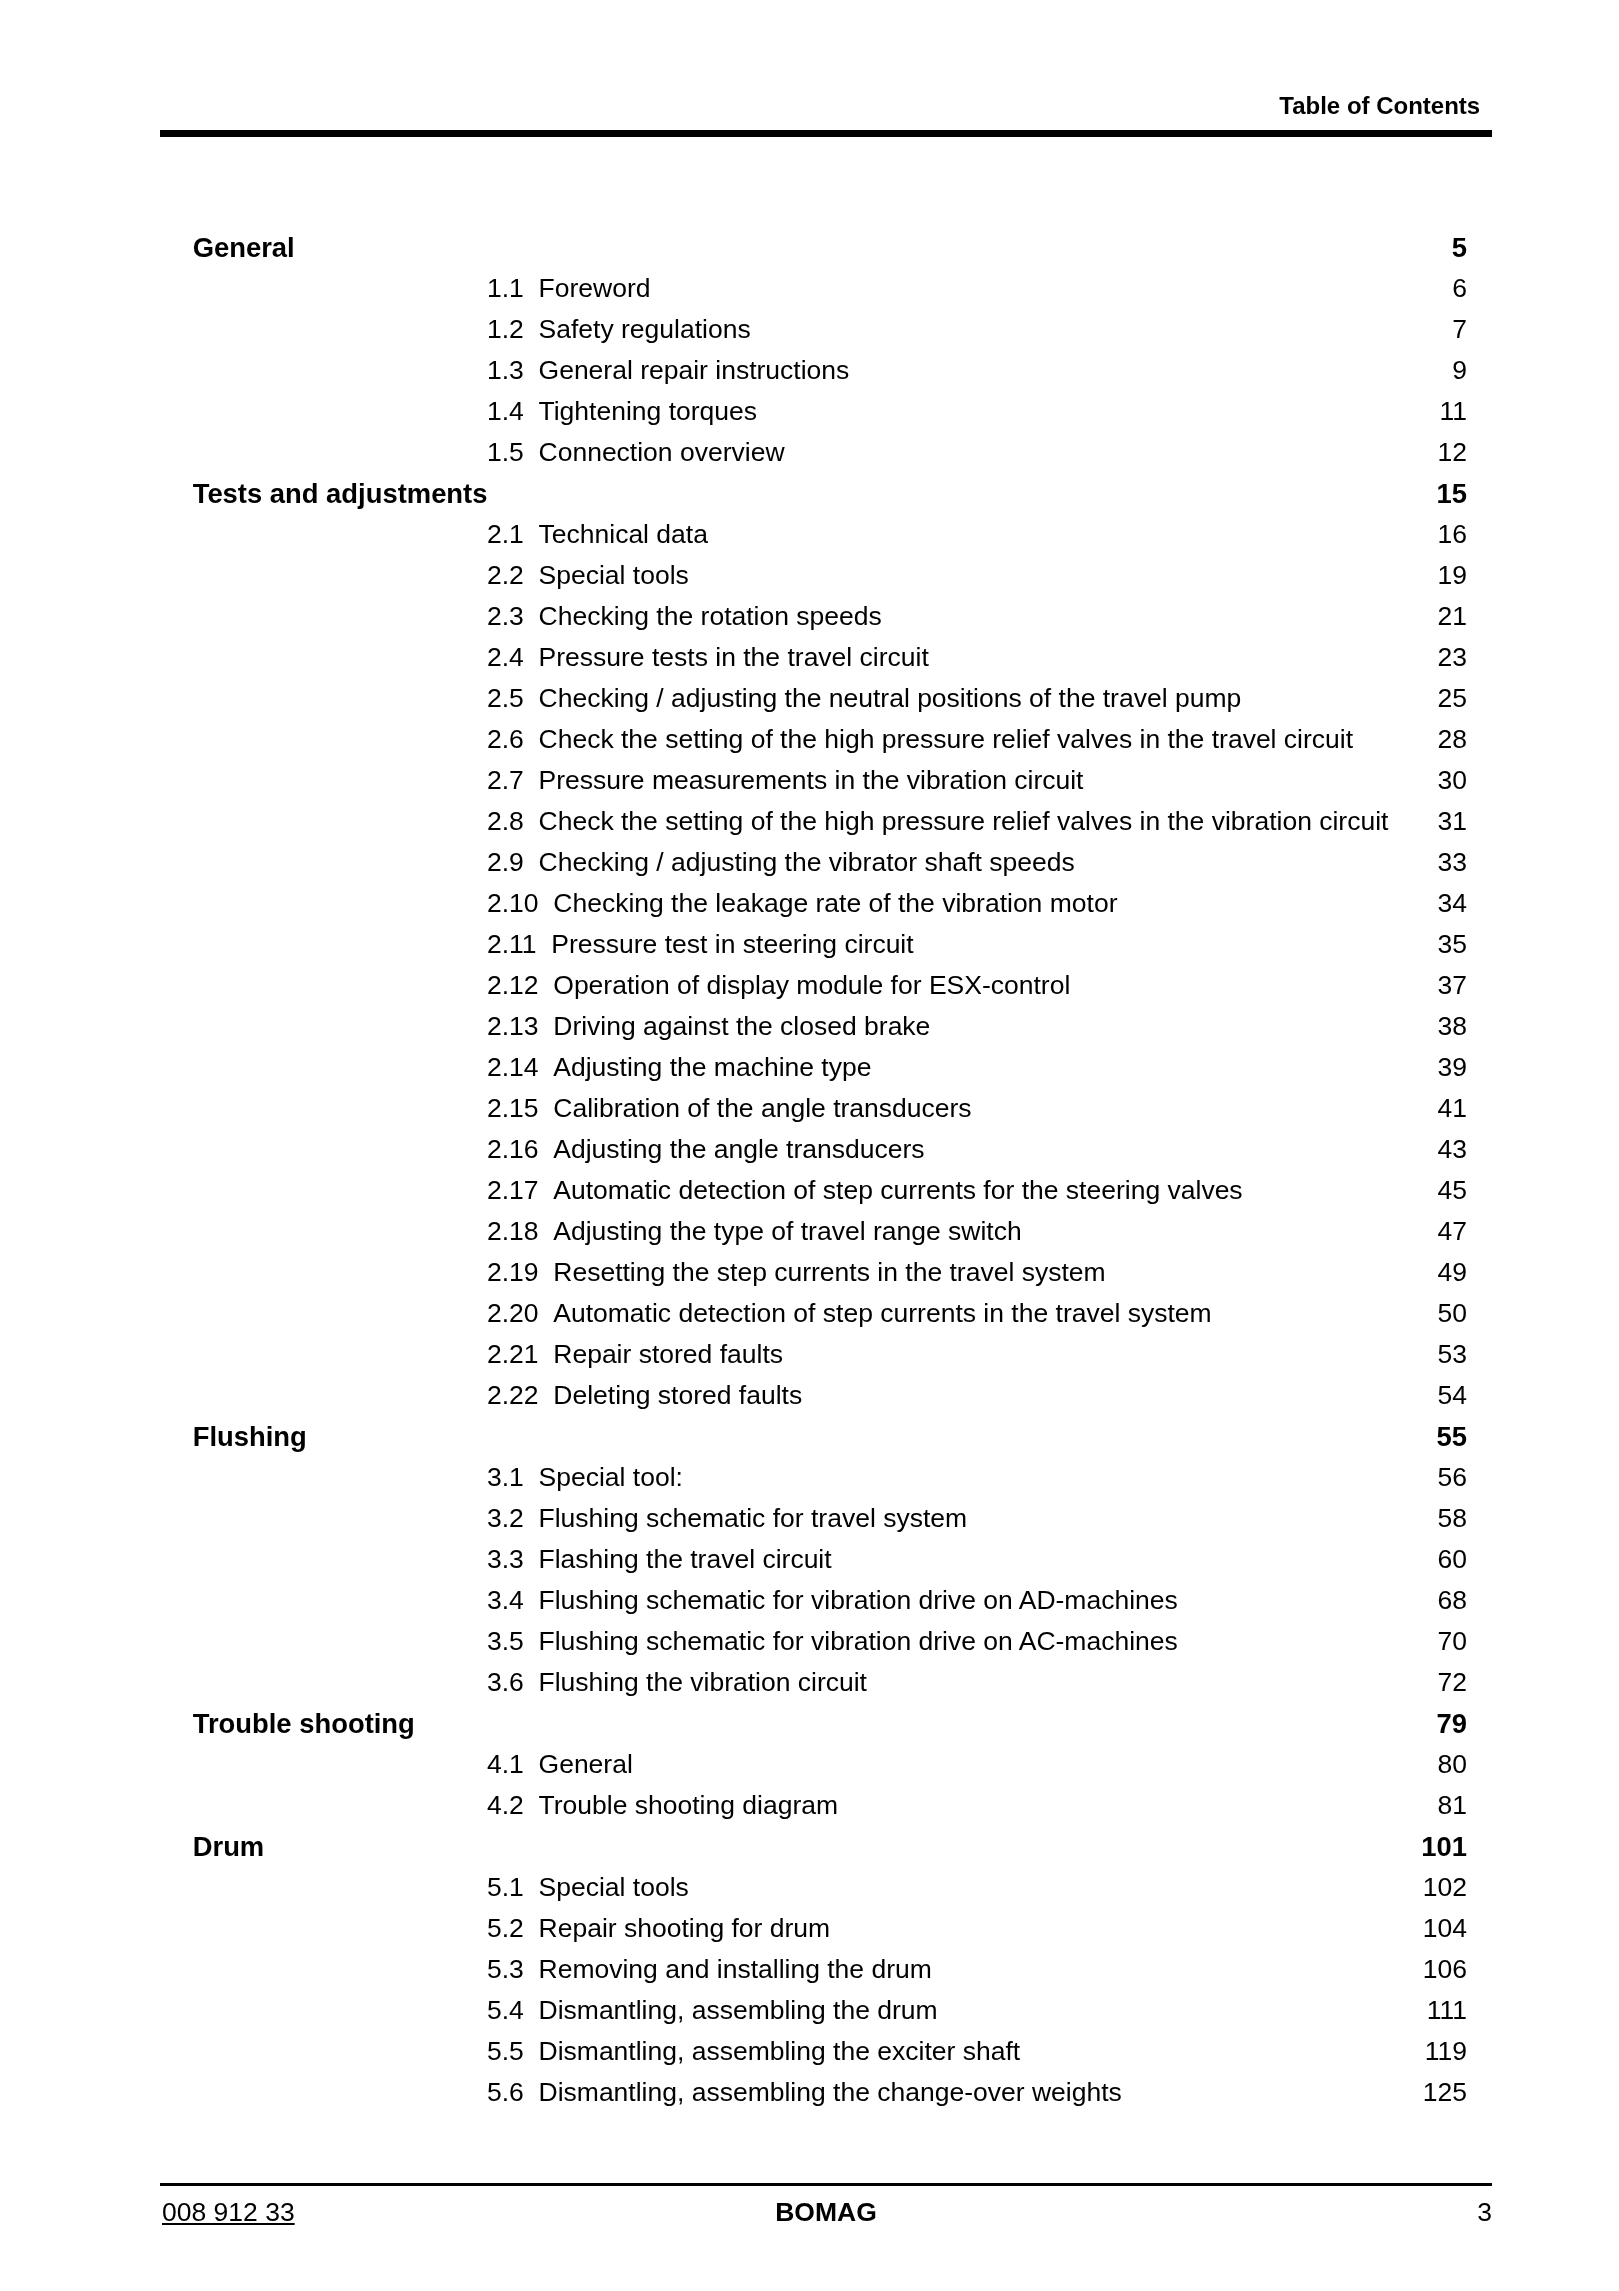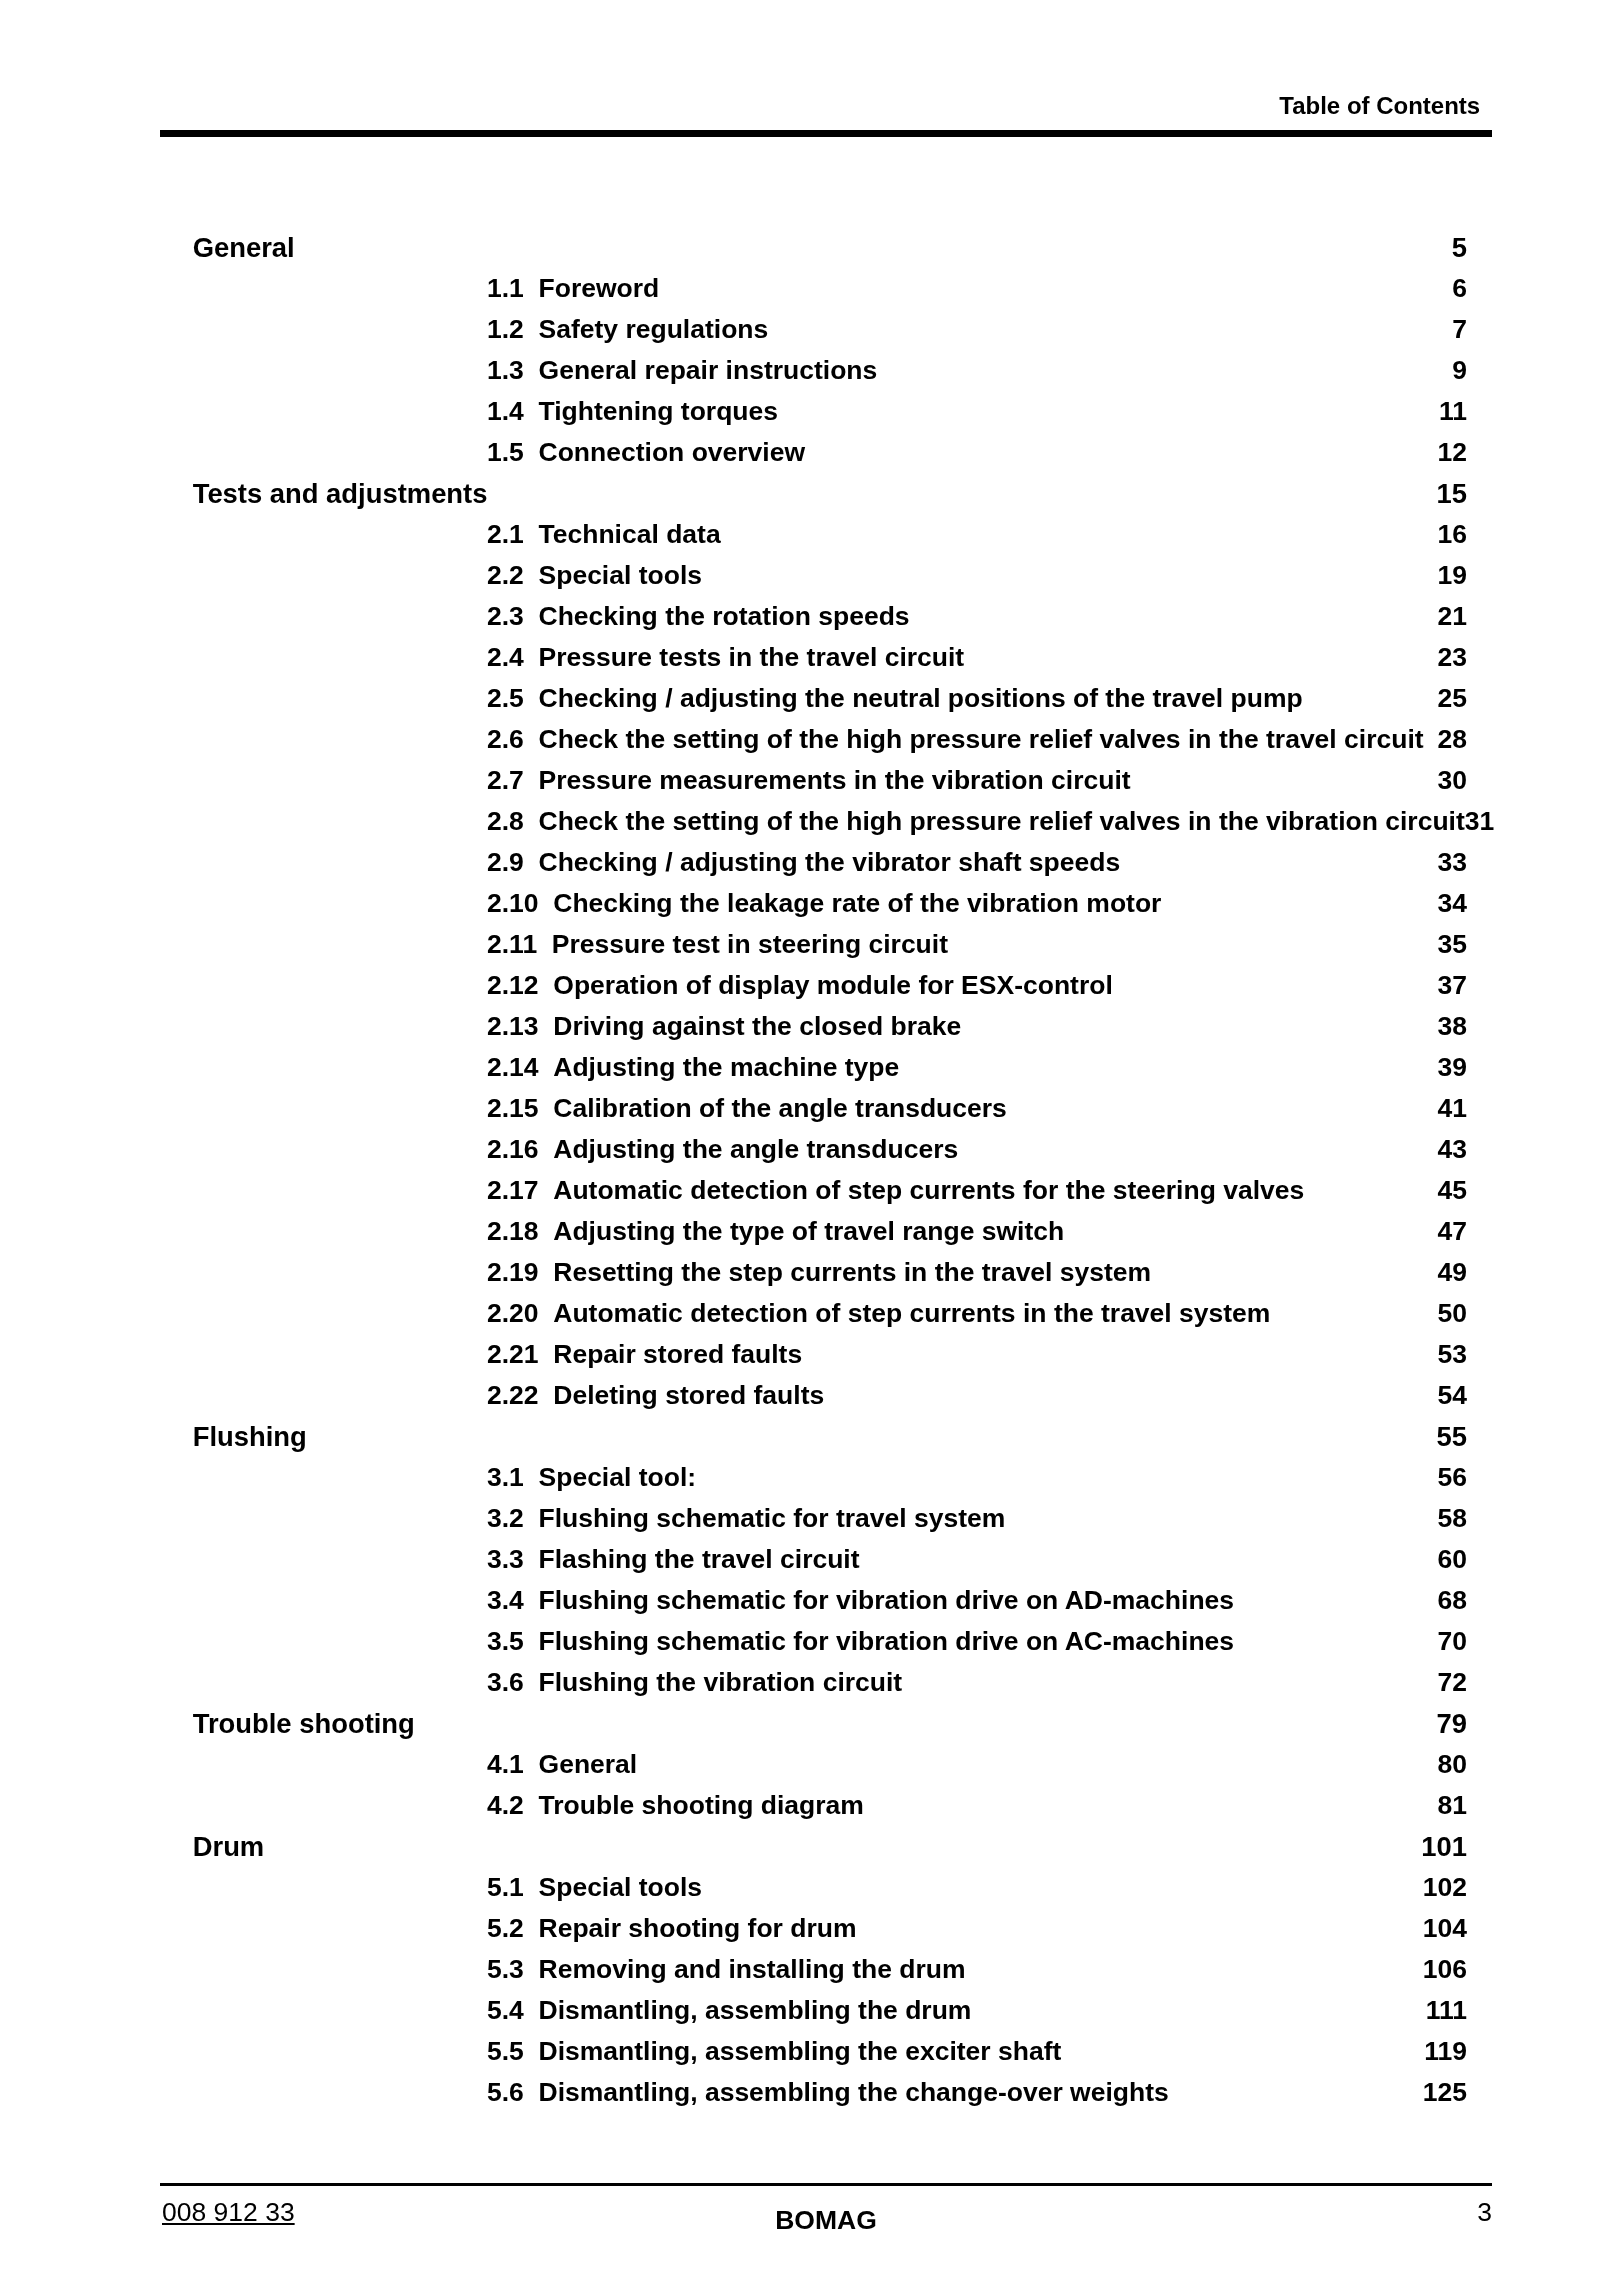--- a/index.html
+++ b/index.html
@@ -39,21 +39,20 @@
     left: 176px;
     width: 1332px;
   }
   .row {
     display: flex;
     justify-content: space-between;
     align-items: baseline;
     height: 41px;
     line-height: 41px;
     white-space: nowrap;
-    font-weight: bold;
   }
   .row .pagenum {
     margin-right: 41px;
     text-align: right;
   }
   .row.heading {
     font-size: 27.4px;
     font-weight: bold;
     padding-left: 16.7px;
   }
@@ -73,21 +72,21 @@
   .footer-row {
     position: absolute;
     top: 2193px;
     left: 160px;
     width: 1332px;
     height: 39px;
     font-size: 26.5px;
     line-height: 39px;
   }
   .footer-left  { position: absolute; left: 2px; top: 0; text-decoration: underline; }
-  .footer-center{ position: absolute; left: 0; top: 8px; width: 100%; text-align: center; font-weight: bold; }
+  .footer-center{ position: absolute; left: 0; top: 0; width: 100%; text-align: center; font-weight: bold; }
   .footer-right { position: absolute; right: 0; top: 0; }
 </style>
 </head>
 <body>
 
 <div class="doc-title">Table of Contents</div>
 <div class="header-rule"></div>
 
 <main class="toc" id="toc">
     <div class="row heading">

